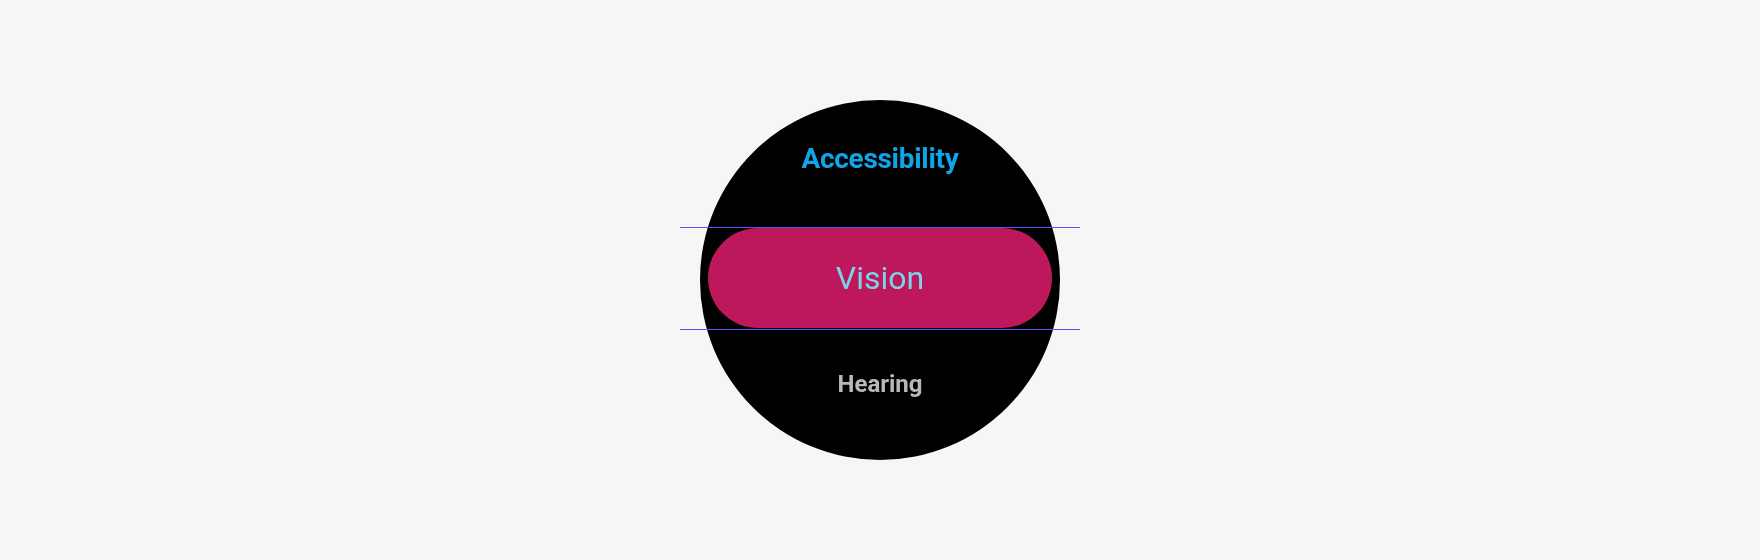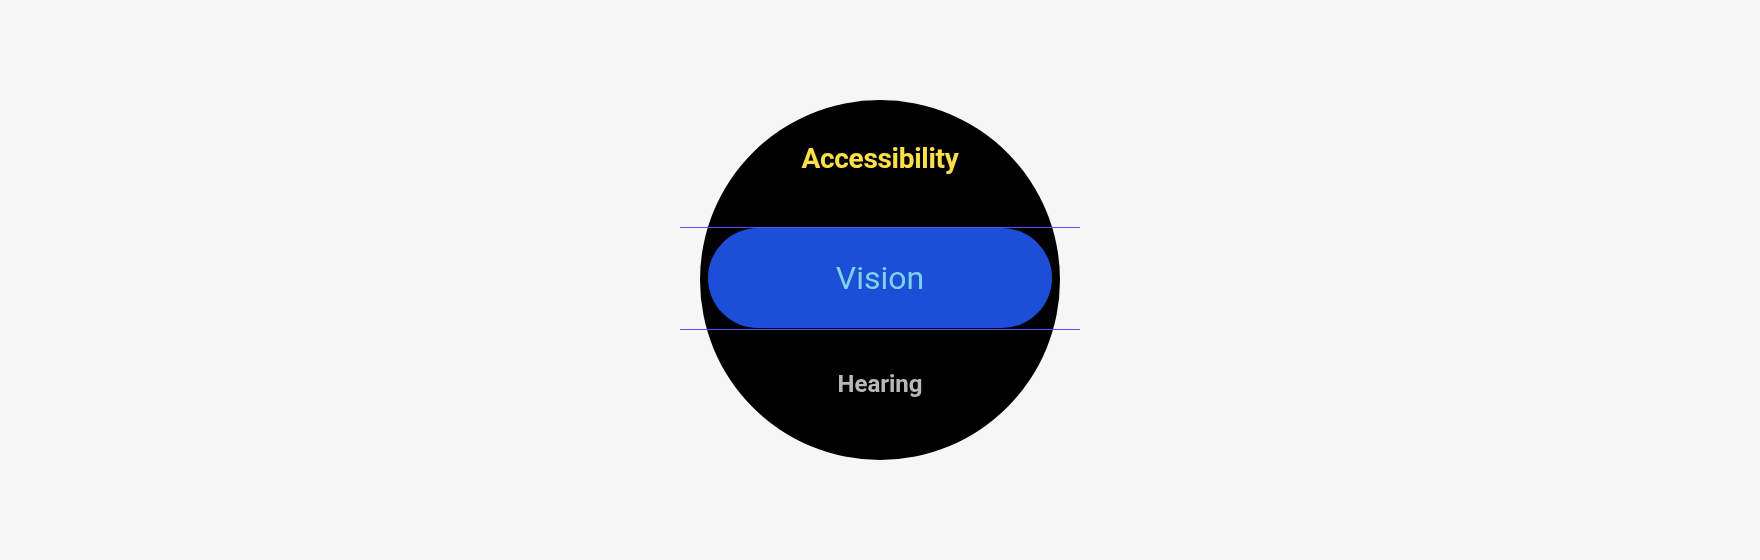--- a/index.html
+++ b/index.html
@@ -32,33 +32,33 @@
       position: relative;
       overflow: hidden;
     }
     
     .title {
       position: absolute;
       top: 42px;
       left: 0;
       right: 0;
       text-align: center;
-      color: #fde047;
+      color: #0ea5e9;
       font-size: 28px;
       font-weight: 700;
       letter-spacing: -0.3px;
     }
     
     .list-item-selected {
       position: absolute;
       top: 128px;
       left: 8px;
       right: 8px;
       height: 100px;
-      background: #1d4ed8;
+      background: #be185d;
       border-radius: 50px;
       display: flex;
       align-items: center;
       justify-content: center;
     }
     
     .list-item-selected-text {
       color: #7dd3e8;
       font-size: 32px;
       font-weight: 400;

